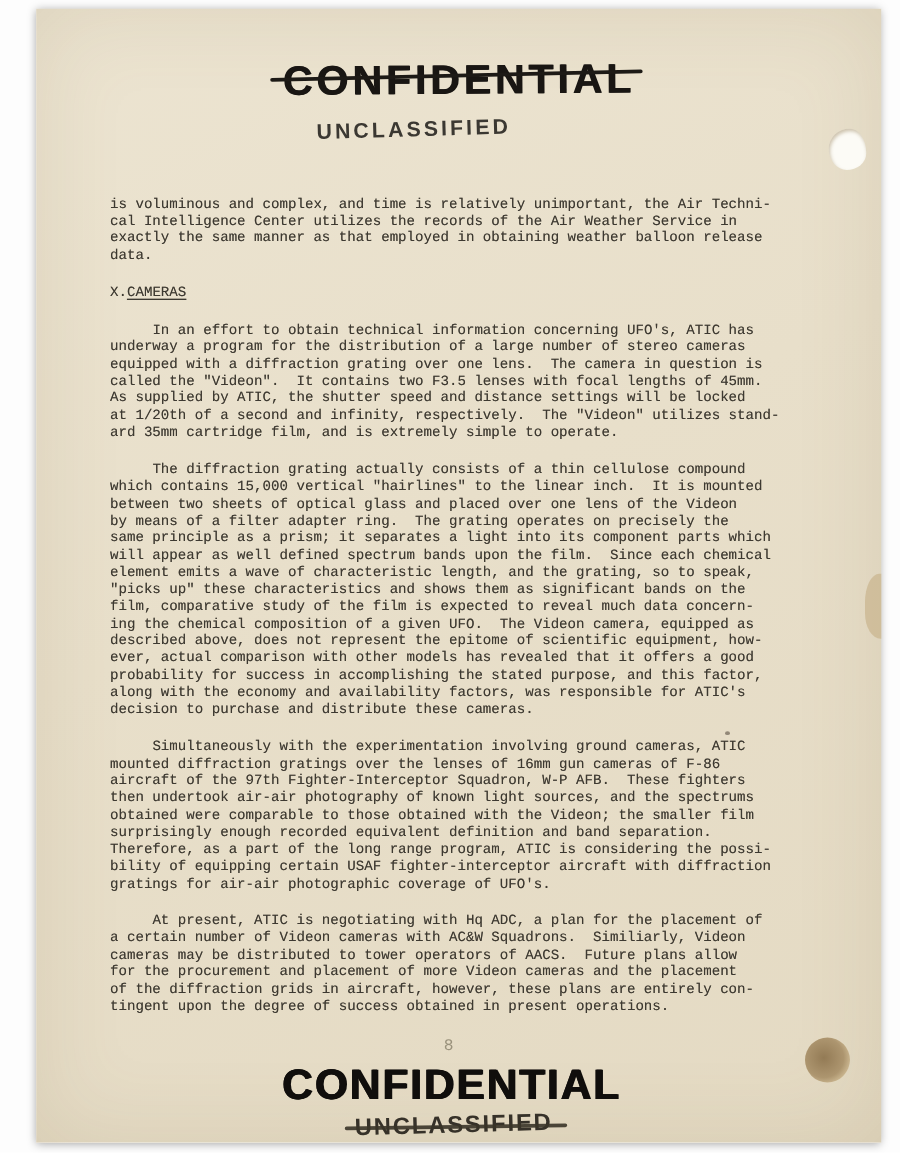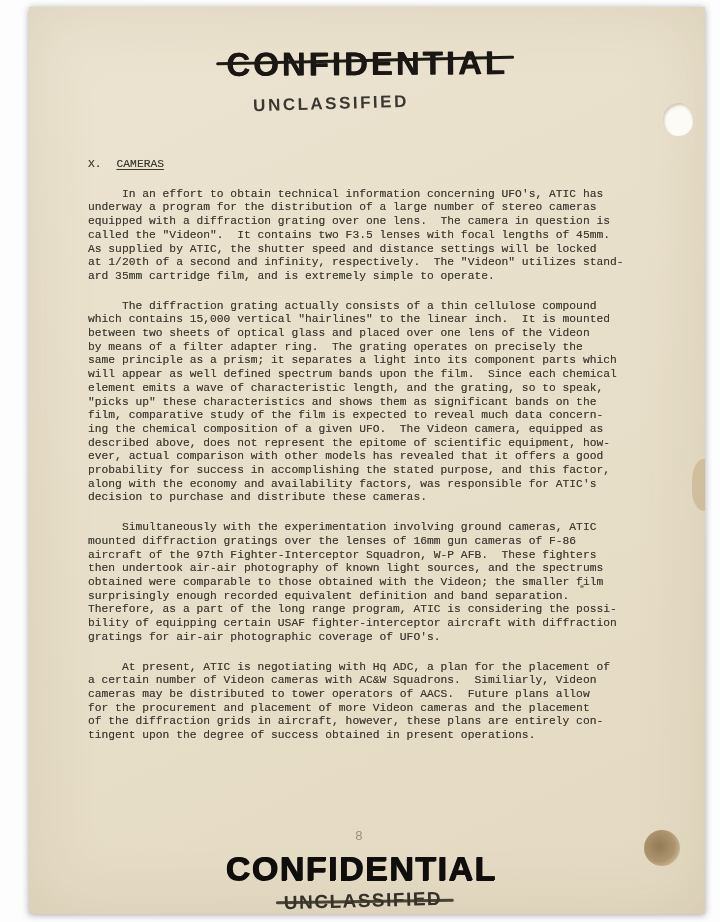--- a/index.html
+++ b/index.html
@@ -92,21 +92,20 @@
     line-height: 13.7px;
     color: #3d3931;
     text-shadow: 0 0 0.5px rgba(60,54,44,0.55);
   }
   .doc-body p {
     white-space: pre-wrap;
     margin: 0 0 16px 0;
   }
   .heading { margin: 0 0 16px 0; }
   .heading .sec-title {
-    margin-left: 15px;
     text-decoration: underline;
     text-underline-offset: 2px;
   }
 
   .page-number {
     position: absolute;
     left: 326px; top: 822px;
     font-family: "Liberation Mono", "DejaVu Sans Mono", monospace;
     font-size: 13px;
     color: #9a927c;
@@ -149,20 +148,24 @@
 <div class="scan">
   <div class="paper">
 
     <div class="stamp stamp-conf-top">
       <span>CONFIDENTIAL</span>
       <div class="strike-top"></div>
     </div>
     <div class="stamp stamp-uncl-top">UNCLASSIFIED</div>
 
     <div class="doc-body">
+      <p>is voluminous and complex, and time is relatively unimportant, the Air Techni-
+cal Intelligence Center utilizes the records of the Air Weather Service in
+exactly the same manner as that employed in obtaining weather balloon release
+data.</p>
 
       <p class="heading"><span class="sec-num">X.</span><span class="sec-title">CAMERAS</span></p>
 
       <p>     In an effort to obtain technical information concerning UFO's, ATIC has
 underway a program for the distribution of a large number of stereo cameras
 equipped with a diffraction grating over one lens.  The camera in question is
 called the "Videon".  It contains two F3.5 lenses with focal lengths of 45mm.
 As supplied by ATIC, the shutter speed and distance settings will be locked
 at 1/20th of a second and infinity, respectively.  The "Videon" utilizes stand-
 ard 35mm cartridge film, and is extremely simple to operate.</p>

